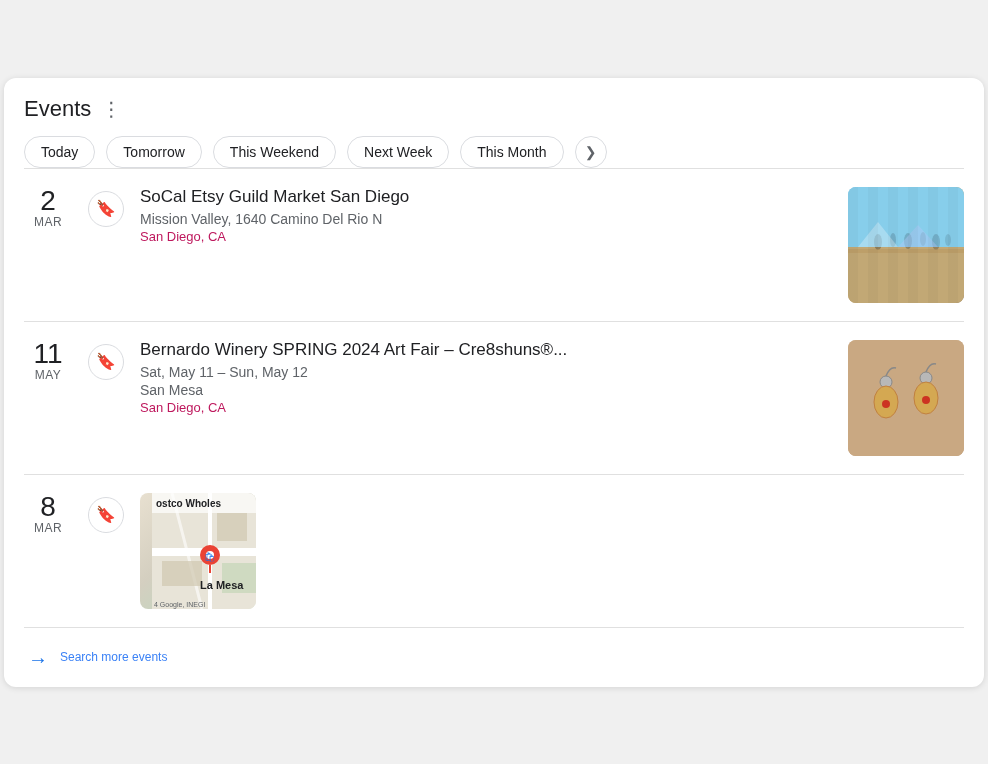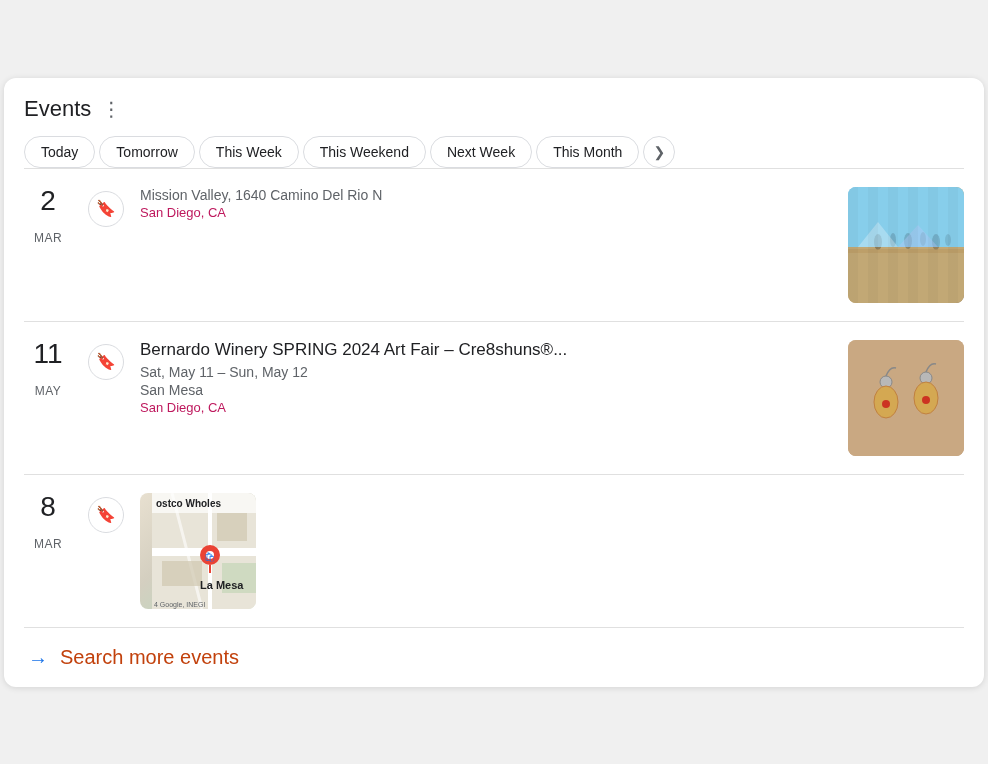--- a/index.html
+++ b/index.html
@@ -33,21 +33,21 @@
     }
     .more-icon {
       font-size: 20px;
       color: #5f6368;
       cursor: pointer;
       letter-spacing: 2px;
     }
     .filters {
       display: flex;
       align-items: center;
-      gap: 4px;
+      gap: 11px;
       overflow: hidden;
     }
     .filter-chip {
       border: 1px solid #dadce0;
       border-radius: 20px;
       padding: 7px 16px;
       font-size: 14px;
       color: #202124;
       background: #fff;
       cursor: pointer;
@@ -89,21 +89,20 @@
       font-size: 28px;
       font-weight: 400;
       color: #202124;
       line-height: 1;
     }
     .event-month {
       font-size: 12px;
       color: #5f6368;
       text-transform: uppercase;
       letter-spacing: 0.5px;
-      margin-top: 16px;
     }
     .bookmark-btn {
       width: 36px;
       height: 36px;
       border-radius: 50%;
       border: 1px solid #dadce0;
       background: #fff;
       display: flex;
       align-items: center;
       justify-content: center;
@@ -172,56 +171,56 @@
       gap: 12px;
       padding: 18px 4px;
       cursor: pointer;
       text-decoration: none;
     }
     .arrow-icon {
       font-size: 20px;
       color: #1a73e8;
     }
     .search-more-text {
-      font-size: 20px;
-      color: #c2410c;
+      font-size: 12px;
+      color: #3b82f6;
       font-weight: 400;
     }
   </style>
 </head>
 <body>
 
 <div class="card">
 
   <div class="header">
     <span class="header-title">Events</span>
     <span class="more-icon">⋮</span>
   </div>
 
   <div class="filters">
     <div class="filter-chip">Today</div>
     <div class="filter-chip">Tomorrow</div>
-    <div class="filter-chip">This Week</div>
     <div class="filter-chip">This Weekend</div>
     <div class="filter-chip">Next Week</div>
     <div class="filter-chip">This Month</div>
     <div class="next-btn">❯</div>
   </div>
 
   <hr class="divider">
 
   <div class="event-item">
     <div class="event-date">
       <span class="event-day">2</span>
       <span class="event-month">MAR</span>
     </div>
     <div class="bookmark-btn">
       <span class="bookmark-icon">🔖</span>
     </div>
     <div class="event-info">
+      <div class="event-title">SoCal Etsy Guild Market San Diego</div>
       <div class="event-location">Mission Valley, 1640 Camino Del Rio N</div>
       <div class="event-city">San Diego, CA</div>
     </div>
     <div class="event-image img-market">
       
       <svg width="116" height="116" viewBox="0 0 116 116" xmlns="http://www.w3.org/2000/svg">
         <rect width="116" height="60" fill="#87CEEB"></rect>
         <rect y="60" width="116" height="56" fill="#c2a875"></rect>
 
         <ellipse cx="30" cy="55" rx="4" ry="8" fill="rgba(0,0,0,0.25)"></ellipse>

